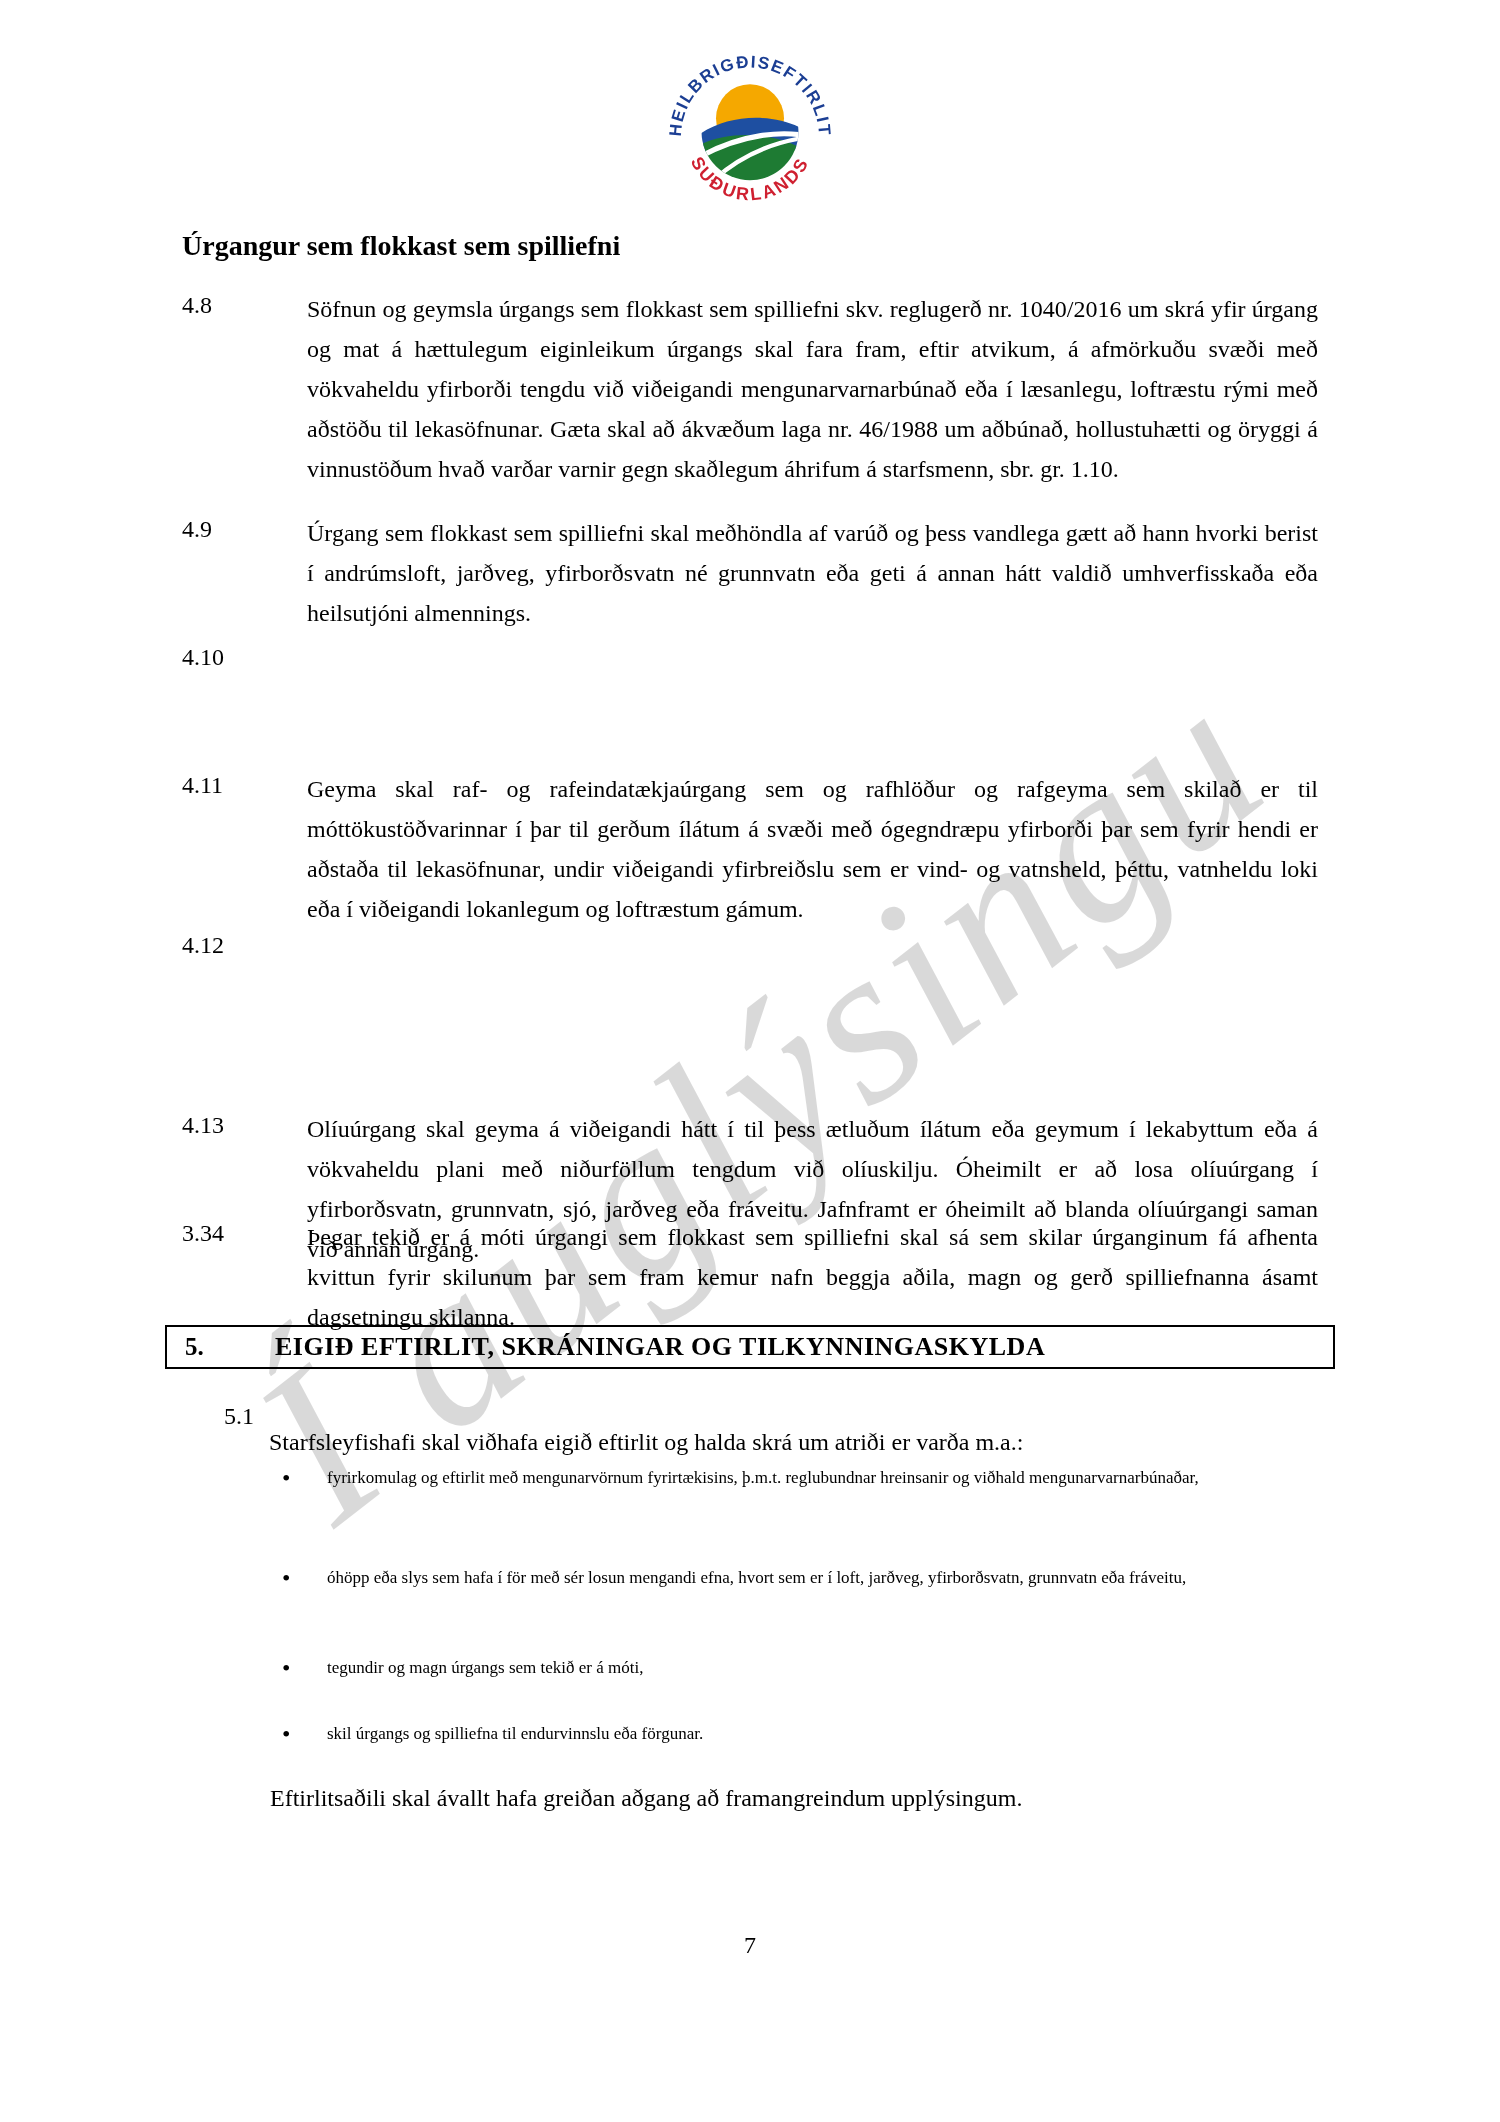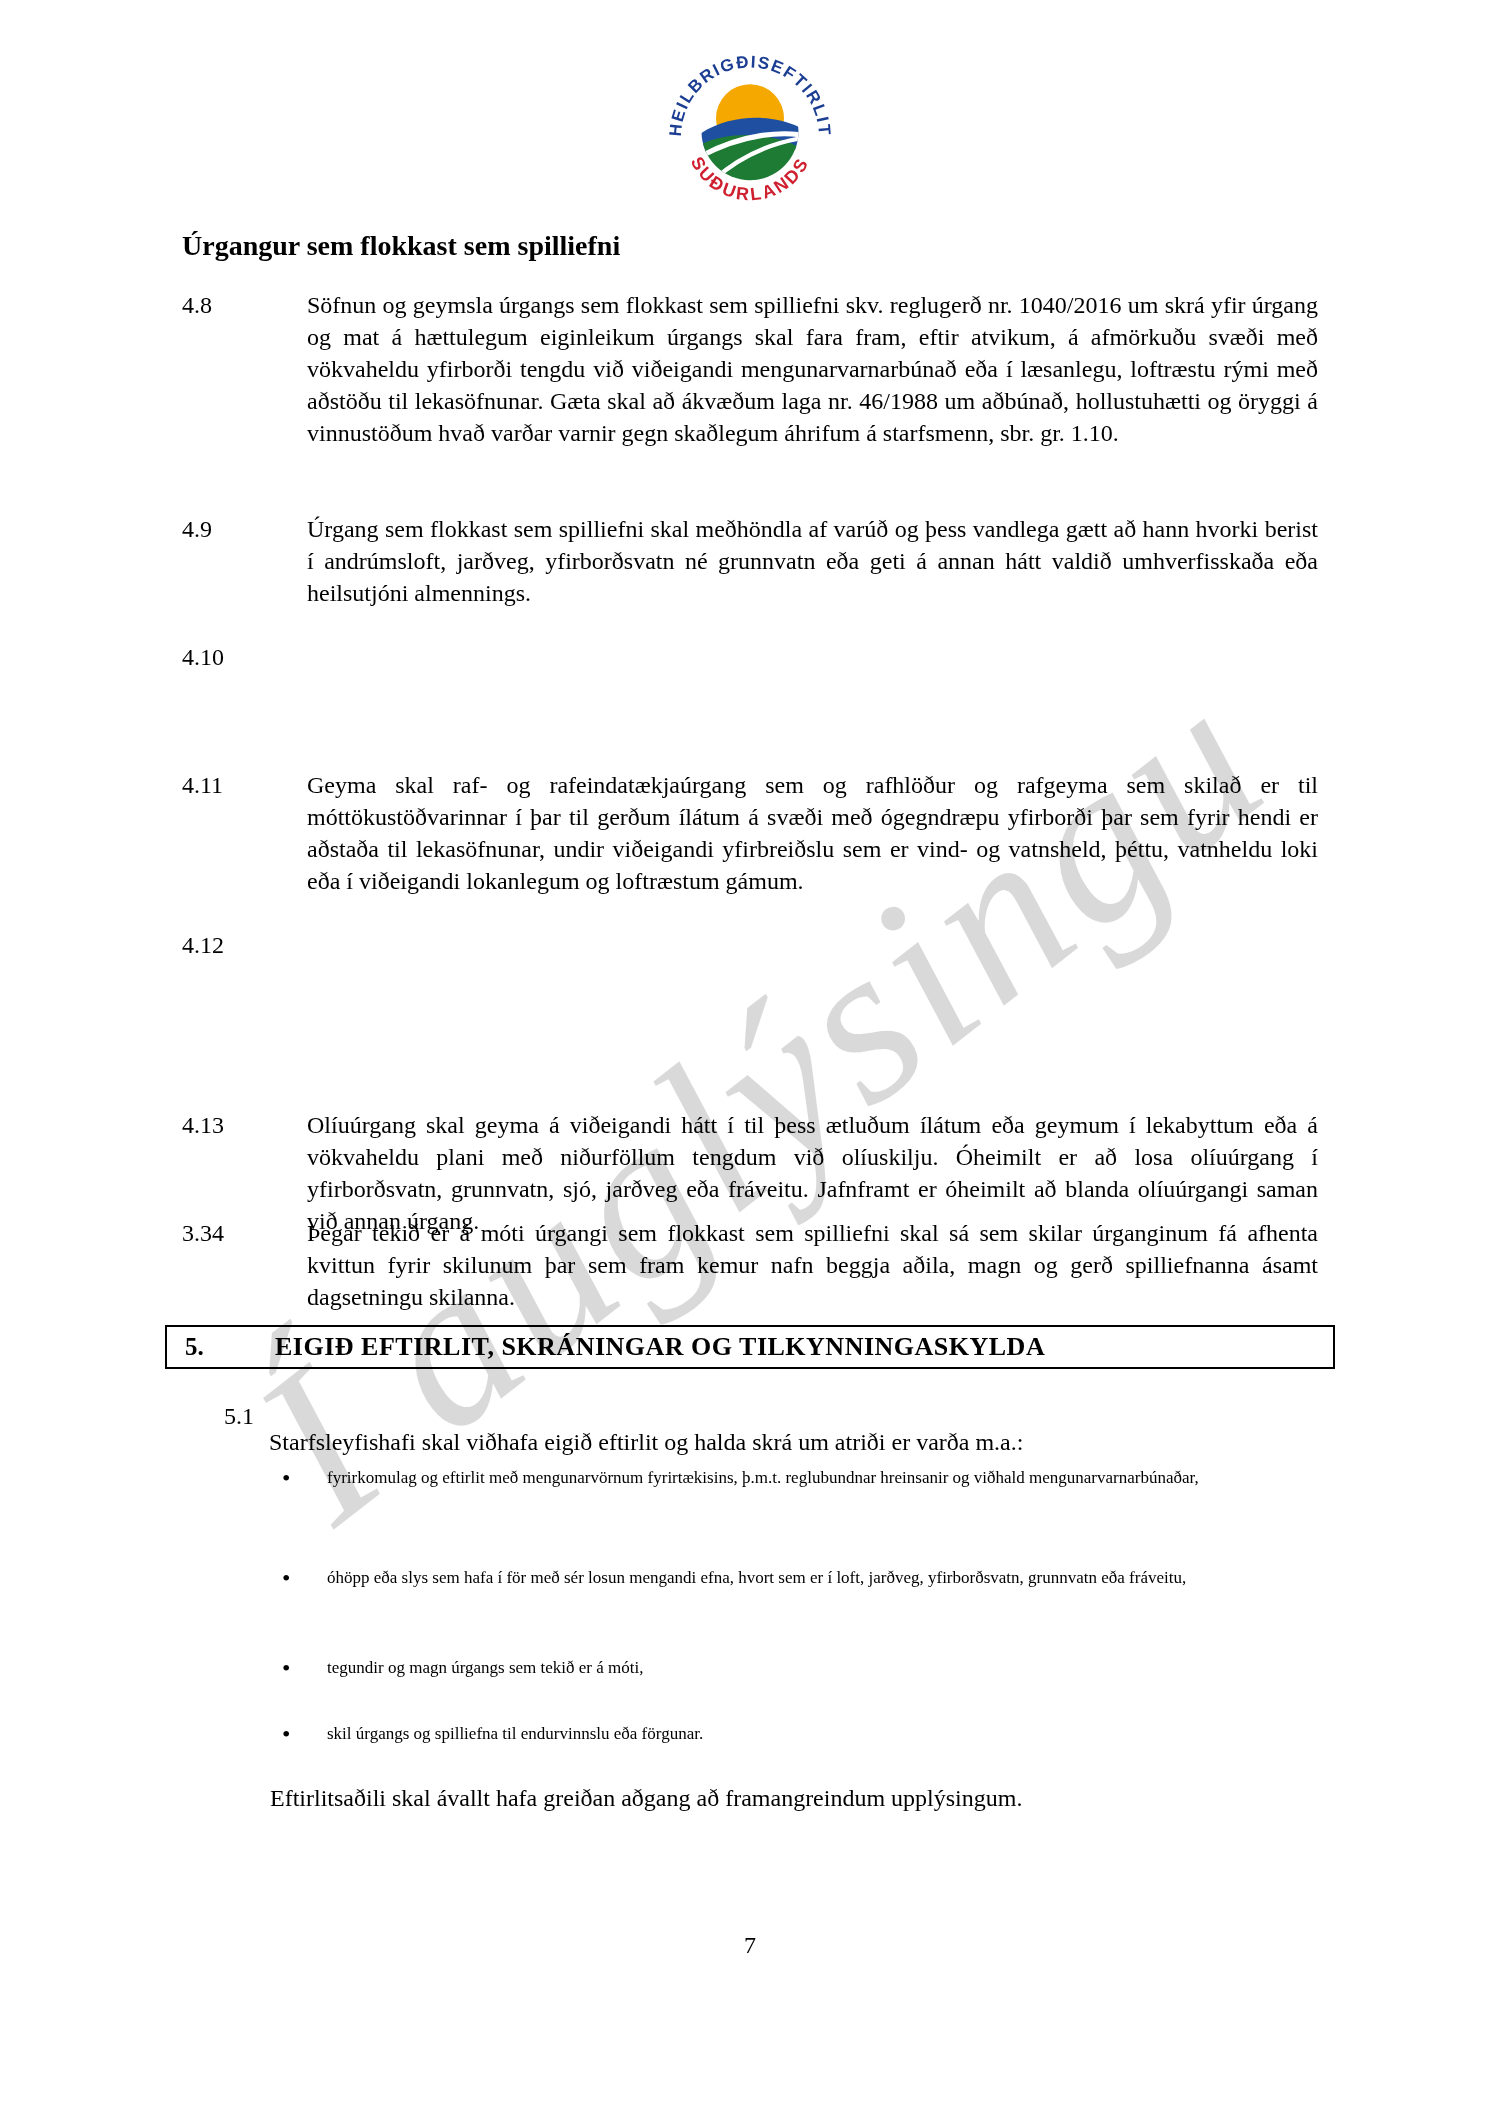--- a/index.html
+++ b/index.html
@@ -32,21 +32,21 @@
     font-size:28px; font-weight:bold;
   }
 
   .clause { position:absolute; left:182px; right:182px; }
   .clause .num {
     position:absolute; left:0; top:0;
     font-size:24px; line-height:32px;
   }
   .clause .body {
     margin-left:125px;
-    font-size:24px; line-height:32px;
+    font-size:24px; line-height:40px;
     text-align:justify;
   }
 
   .sec-box {
     position:absolute; left:165px; top:1325px;
     width:1170px; height:44px;
     border:2px solid #000;
     background:transparent;
   }
   .sec-box .sec-num {

